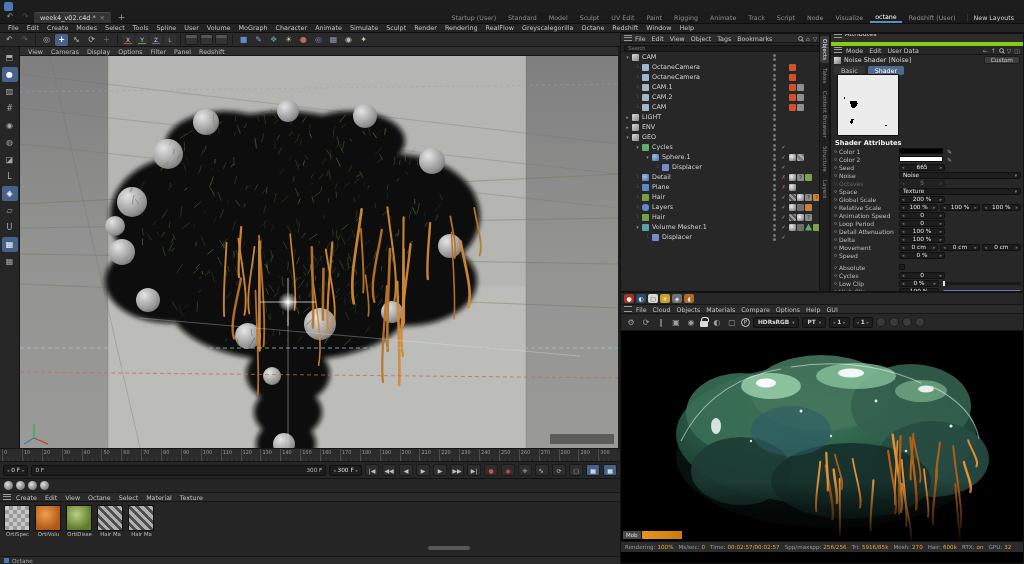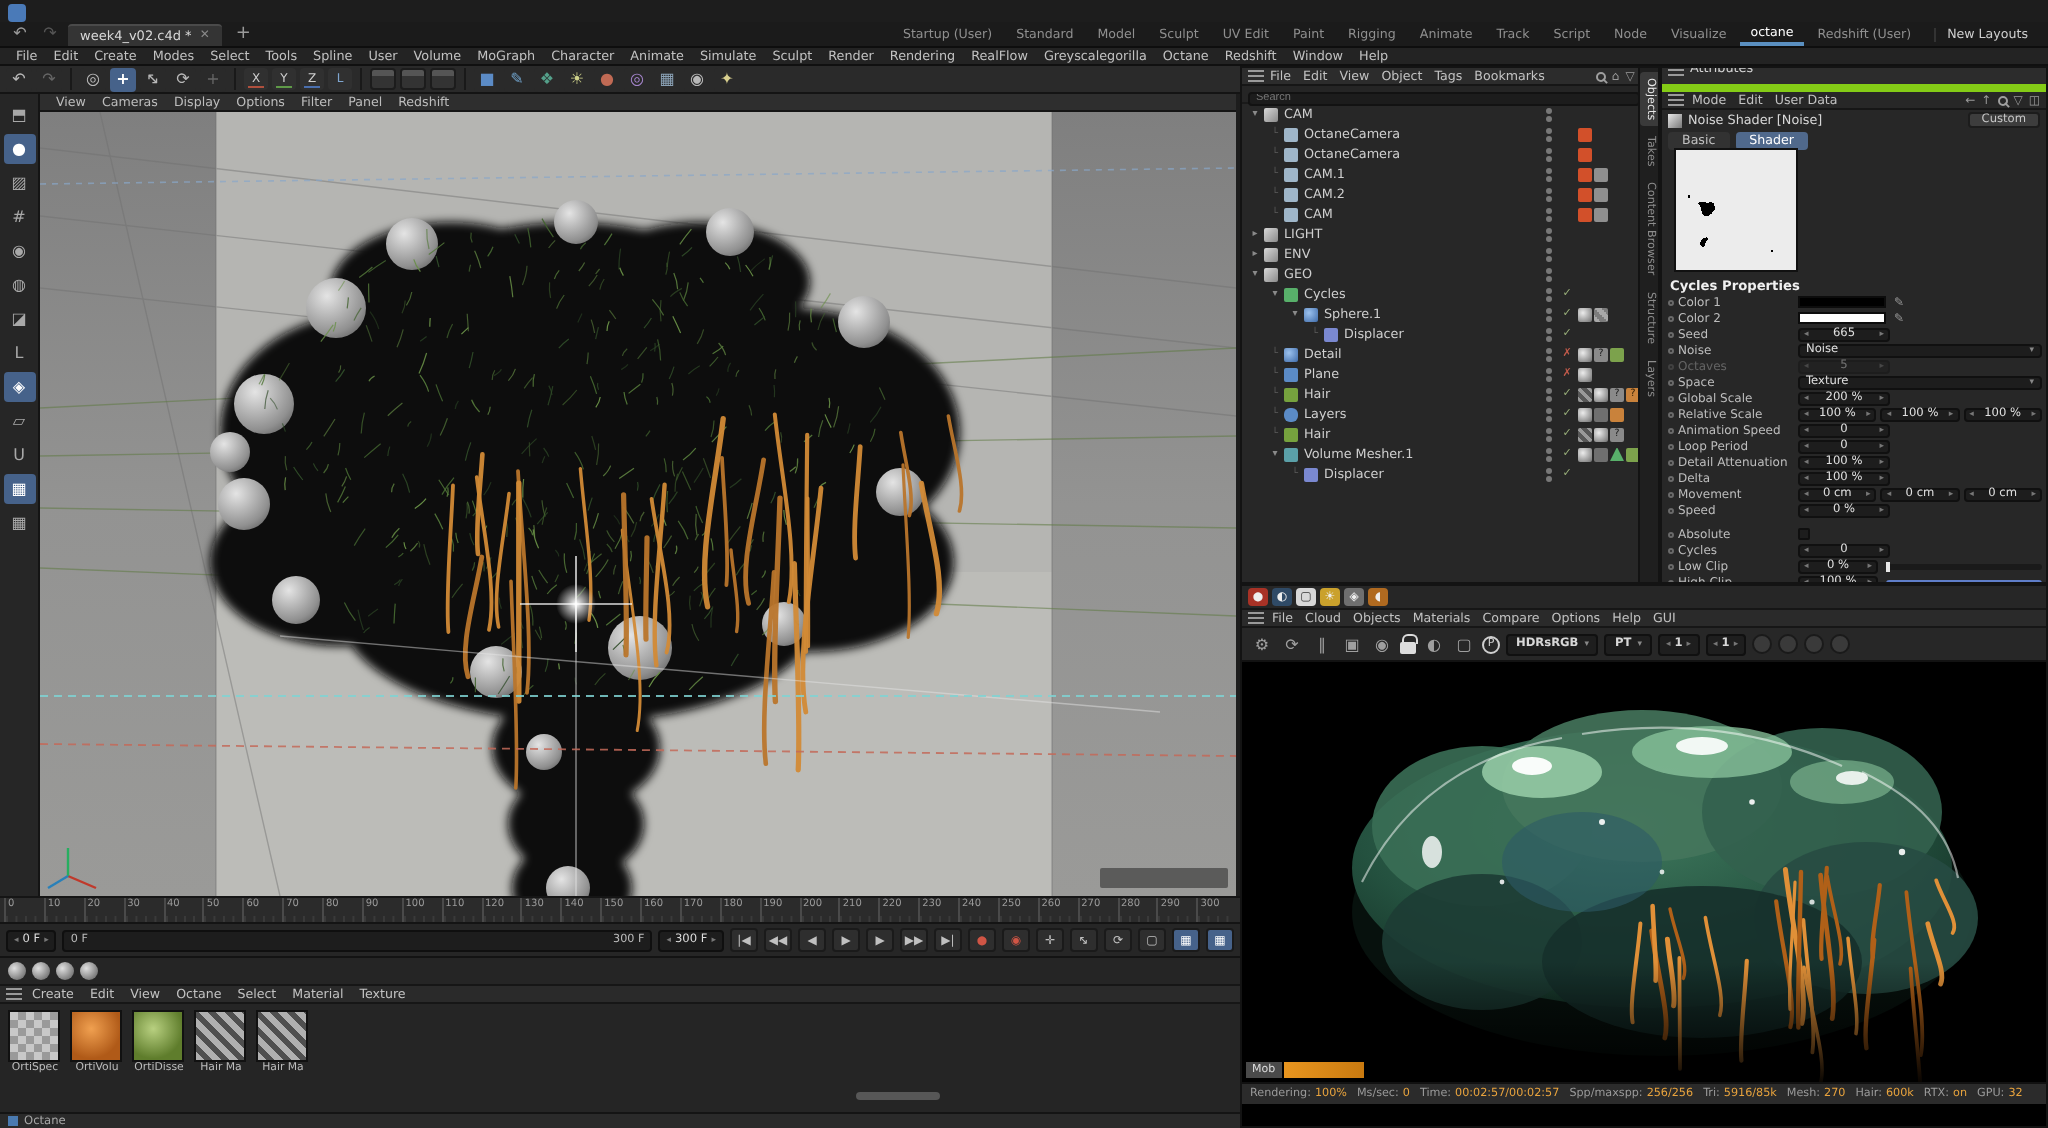--- a/index.html
+++ b/index.html
@@ -1053,21 +1053,21 @@
               <feFuncR type="linear" slope="1.6" intercept="-0.15"></feFuncR>
               <feFuncG type="linear" slope="1.6" intercept="-0.15"></feFuncG>
               <feFuncB type="linear" slope="1.6" intercept="-0.15"></feFuncB>
               <feFuncA type="linear" slope="0" intercept="1"></feFuncA>
             </feComponentTransfer>
         </filter>
       </defs>
       <rect width="62" height="62" fill="#bdbdbd"></rect>
       <rect width="62" height="62" filter="url(#noiseF)"></rect>
     </svg>
-    <div id="shaderprops">Cycles Properties</div>
+    <div id="shaderprops">Shader Attributes</div>
     <div id="attrrows">
       <div class="arow">
           <span class="adot"></span>
           <span class="akey">Color 1</span>
           <span class="aswatch" style="background-color: rgb(0, 0, 0);"></span>
           <span class="apick">✎</span>
         </div>
       <div class="arow">
           <span class="adot"></span>
           <span class="akey">Color 2</span>

